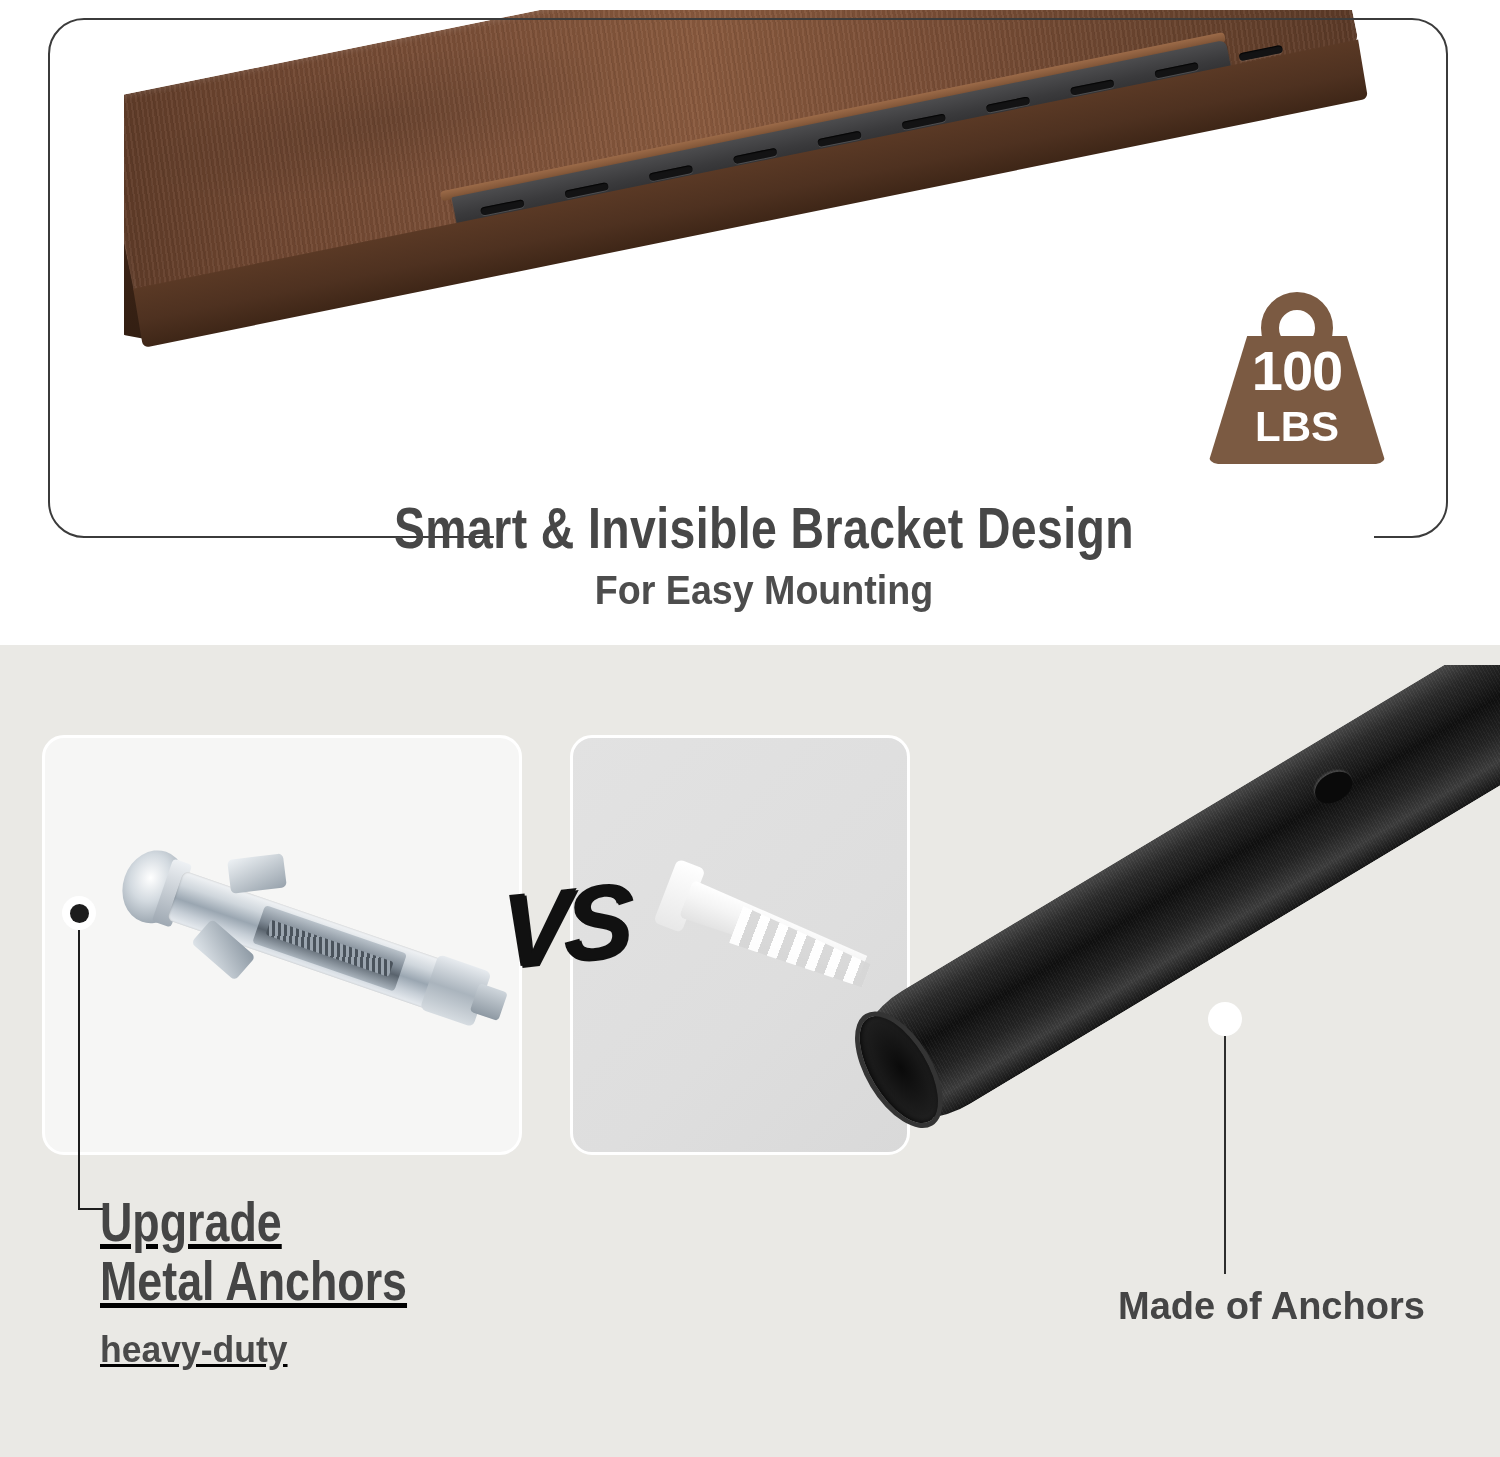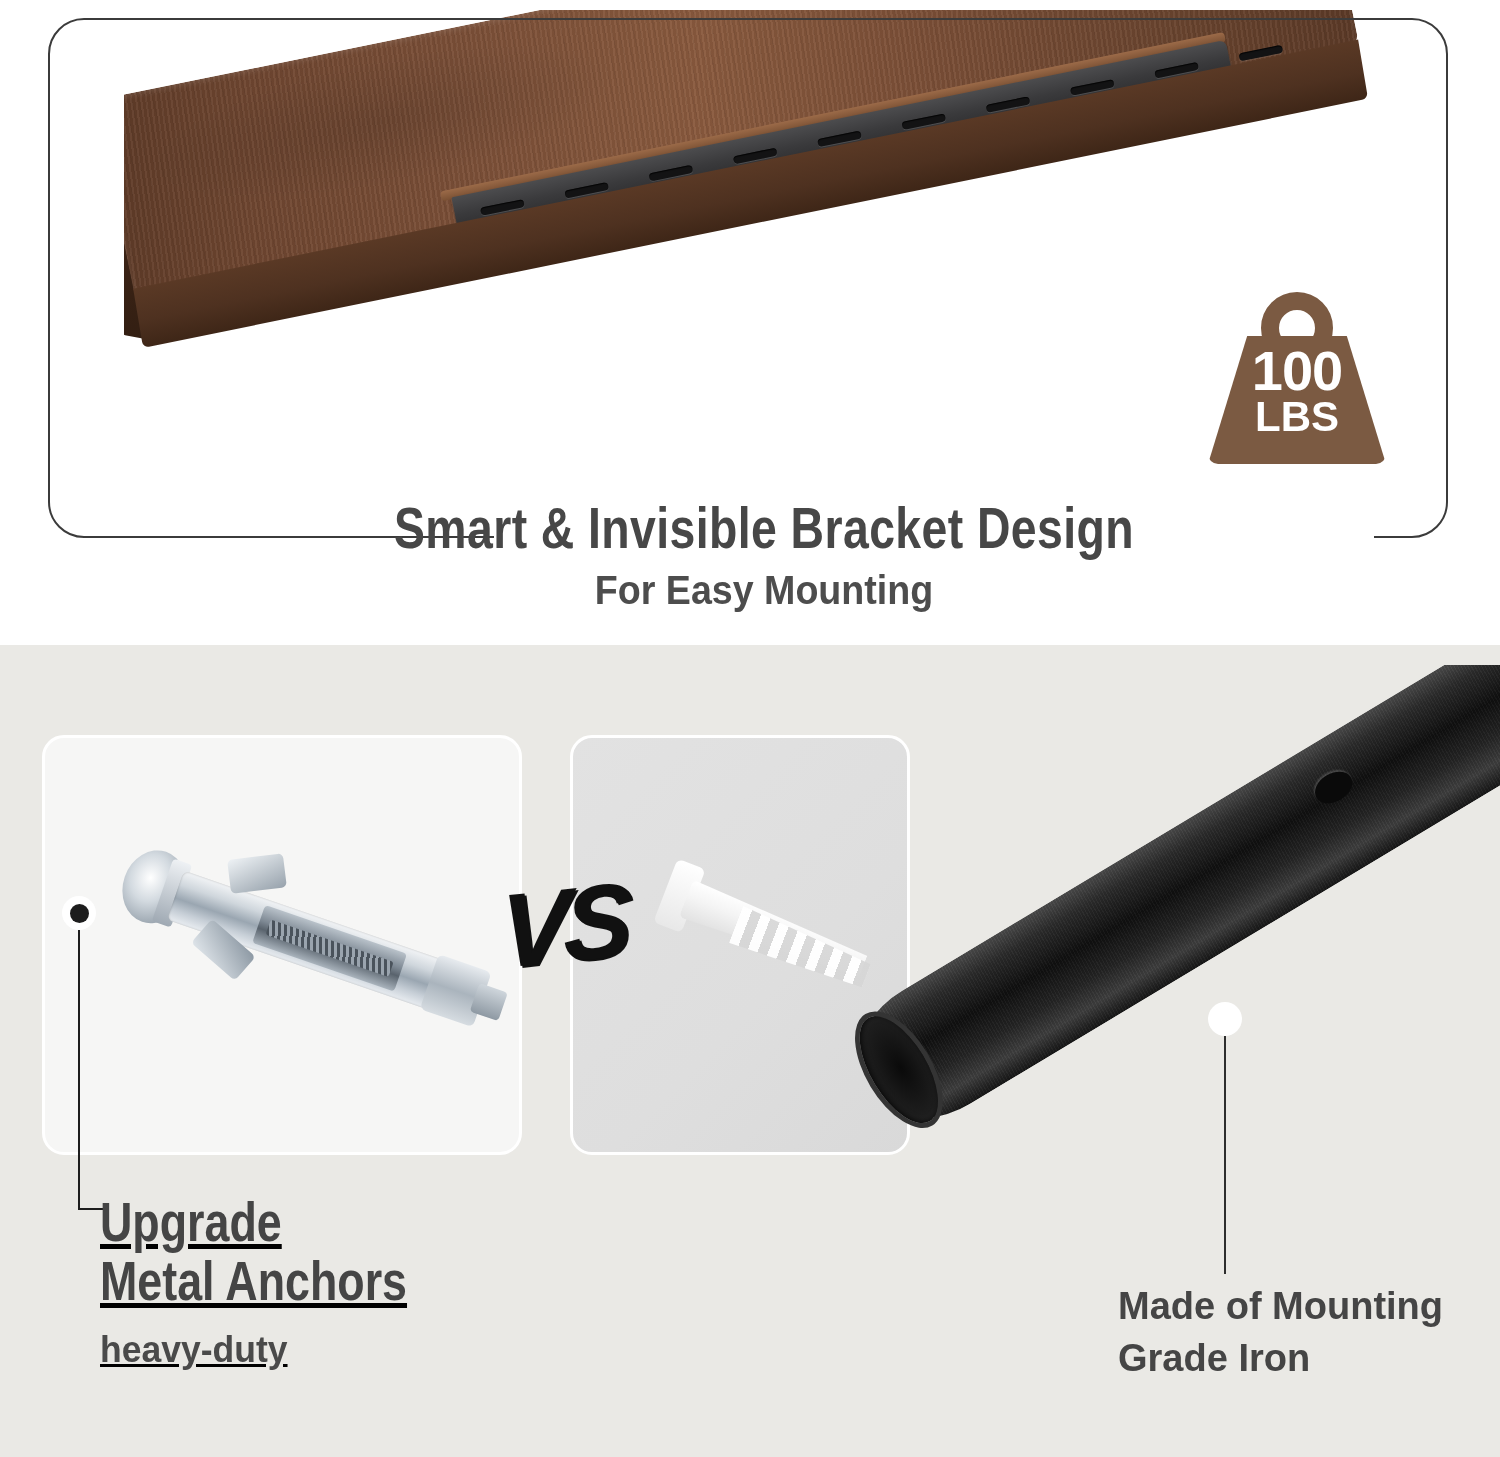--- a/index.html
+++ b/index.html
@@ -107,21 +107,21 @@
     background:#7b5a42;
     clip-path:polygon(22% 0%, 78% 0%, 100% 100%, 0% 100%);
     border-radius:10px;
   }
   .wb-text{
     position:absolute;left:0;top:52px;width:190px;
     text-align:center;color:#ffffff;
     line-height:.95;
   }
   .wb-num{font-size:56px;font-weight:bold;letter-spacing:-1px;display:block;}
-  .wb-unit{font-size:42px;font-weight:bold;letter-spacing:0px;display:block;margin-top:0;}
+  .wb-unit{font-size:42px;font-weight:bold;letter-spacing:0px;display:block;margin-top:10px;}
 
   
   .hero-title{
     position:absolute;left:0;top:494px;width:1500px;text-align:center;
     font-size:58px;font-weight:bold;color:#474747;
     transform:scaleX(.80);
     letter-spacing:.5px;
     white-space:nowrap;
   }
   .hero-sub{
@@ -366,17 +366,16 @@
     <div class="tl-line">Metal Anchors</div>
     <div class="tl-sub">heavy-duty</div>
   </div>
 
   <div class="callout-dot callout-ring" id="dot-right">
       <i></i>
     </div>
   <div id="line-right"></div>
 
   <div class="txt-right">
-    <div class="tr-line">Made of Mounting</div>
-    <div class="tr-line">Grade Iron</div>
+    <div class="tr-line">Made of Anchors</div>
   </div>
 
 </div>
 
 </body></html>

